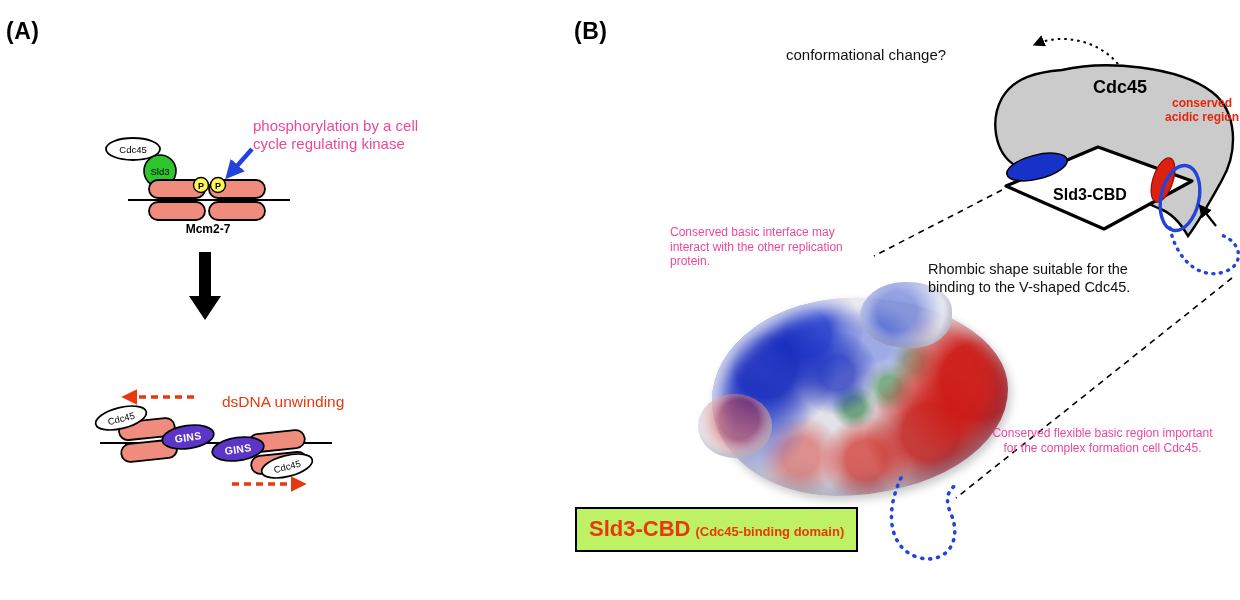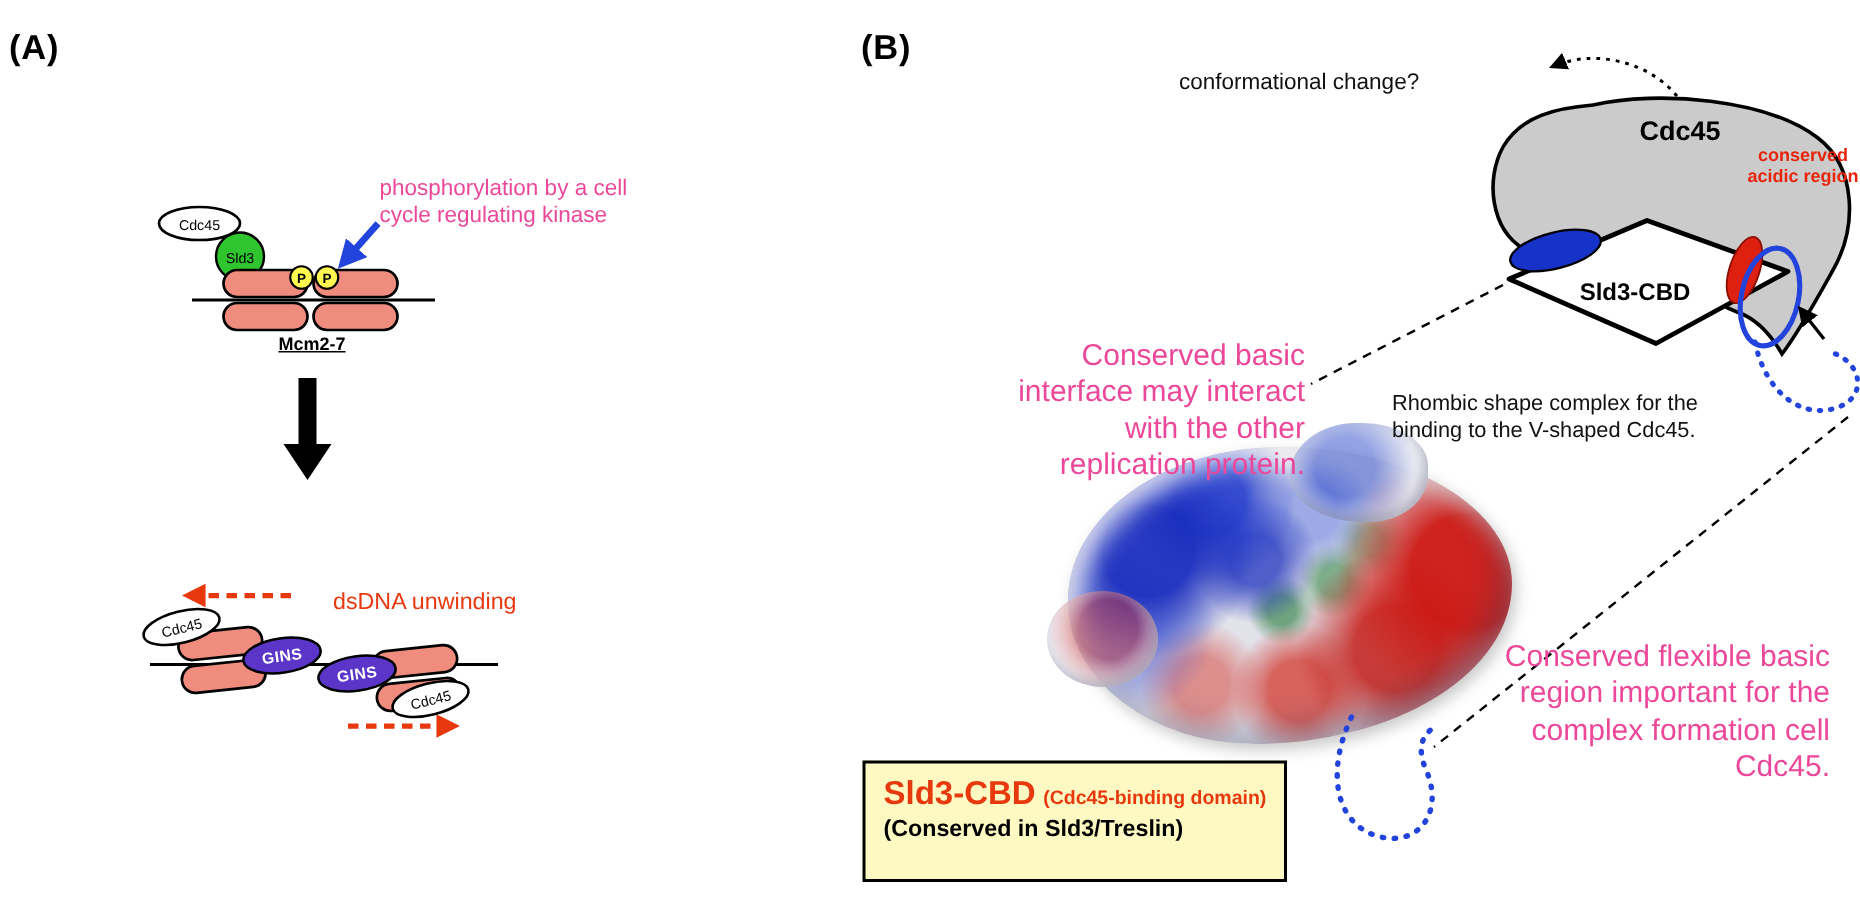--- a/index.html
+++ b/index.html
@@ -3,21 +3,21 @@
 <meta charset="utf-8">
 <style>
   * { margin:0; padding:0; box-sizing:border-box; }
   html,body { background:#ffffff; }
   body { font-family:"Liberation Sans", sans-serif; }
   .canvas { position:relative; width:1240px; height:600px; background:#fff; overflow:hidden; }
 
   .txt { position:absolute; color:#000; }
   .panel-tag { font-size:23px; font-weight:bold; letter-spacing:.5px; }
   .note-blue { color:#ec4899; font-size:15px; line-height:1.22; }
-  .note-blue.sm { font-size:20px;text-align:right; }
+  .note-blue.sm { font-size:12px; }
   .note-black { color:#111; font-size:15px; line-height:1.22; }
   .note-black.sm { font-size:14.5px; }
   .note-red { color:#E8380D; font-size:15.5px; }
   .center { text-align:center; }
   .mcm-label { font-size:12px; font-weight:bold; text-align:center; }
   .acidic-note { color:#E8250C; font-size:12px; font-weight:bold; text-align:center; line-height:1.15; }
 
   svg.overlay { position:absolute; left:0; top:0; pointer-events:none; }
   svg text { font-family:"Liberation Sans", sans-serif; text-anchor:middle; fill:#000; }
   .t9  { font-size:9.5px; }
@@ -49,21 +49,21 @@
   }
   .molecule::before { content:""; position:absolute; left:148px; top:-16px; width:92px; height:66px;
     border-radius:50% 50% 45% 55%/55% 45% 50% 50%;
     background: radial-gradient(circle at 40% 45%, rgba(40,70,200,.5) 0 30%, rgba(232,234,242,.95) 70%);
     box-shadow: inset -3px -4px 8px rgba(60,60,90,.3); }
   .molecule::after { content:""; position:absolute; left:-14px; top:96px; width:74px; height:64px;
     border-radius:50%;
     background: radial-gradient(circle at 55% 40%, rgba(200,40,40,.45) 0 35%, rgba(236,236,243,.95) 72%);
     box-shadow: inset -3px -4px 8px rgba(60,60,90,.3); }
 
-  .legend { position:absolute; border:2.2px solid #000; padding:7px 12px 24px; background:#fef9c3; }
+  .legend { position:absolute; border:2.2px solid #000; padding:7px 12px 8px; background:#bef264; }
   .legend-title { color:#E8380D; font-weight:bold; font-size:22px; }
   .legend-sub { color:#E8380D; font-weight:bold; font-size:13px; margin-left:5px; }
   .legend-line2 { font-weight:bold; font-size:15.5px; color:#000; margin-top:2px; }
 </style>
 </head>
 <body>
 
 <div class="canvas">
 
   <div class="molecule"></div>
@@ -152,30 +152,29 @@
 
       <path d="M 901 478 C 884 514 890 548 917 557 C 945 566 963 542 951 514 C 944 498 948 489 959 483" fill="none" stroke="#2244DD" stroke-width="3.6" stroke-dasharray="1 7" stroke-linecap="round"></path>
 
       <text x="1120" y="93" class="t17b">Cdc45</text>
       <text x="1090" y="200" class="t15b">Sld3-CBD</text>
     </g>
   </svg>
 
   <div class="txt panel-tag" style="left:6px; top:18px;">(A)</div>
   <div class="txt note-blue" style="left:253px; top:117px; width:185px;">phosphorylation by a cell cycle regulating kinase</div>
-  <div class="txt mcm-label" style="left:178px; top:222px; width:60px;text-decoration:underline;">Mcm2-7</div>
+  <div class="txt mcm-label" style="left:178px; top:222px; width:60px;">Mcm2-7</div>
   <div class="txt note-red" style="left:222px; top:365px;margin-top:28px;">dsDNA unwinding</div>
 
   <div class="txt panel-tag" style="left:574px; top:18px;">(B)</div>
   <div class="txt note-black" style="left:786px; top:46px;">conformational change?</div>
   <div class="txt acidic-note" style="left:1156px; top:97px; width:92px;">conserved acidic region</div>
   <div class="txt note-blue sm" style="left:670px; top:225px; width:200px;">Conserved basic interface may interact with the other replication protein.</div>
-  <div class="txt note-black sm" style="left:928px; top:261px; width:208px;">Rhombic shape complex for the binding to the V-shaped Cdc45.</div>
+  <div class="txt note-black sm" style="left:928px; top:261px; width:208px;">Rhombic shape suitable for the binding to the V-shaped Cdc45.</div>
   <div class="txt note-blue sm center" style="left:985px; top:426px; width:235px;">Conserved flexible basic region important for the complex formation cell Cdc45.</div>
 
   <div class="legend" style="left:575px; top:507px;">
     <div class="legend-line1">
       <span class="legend-title">Sld3-CBD</span><span class="legend-sub">(Cdc45-binding domain)</span>
     </div>
-    <div class="legend-line2">(Conserved in Sld3/Treslin)</div>
   </div>
 
 </div>
 
 </body></html>

